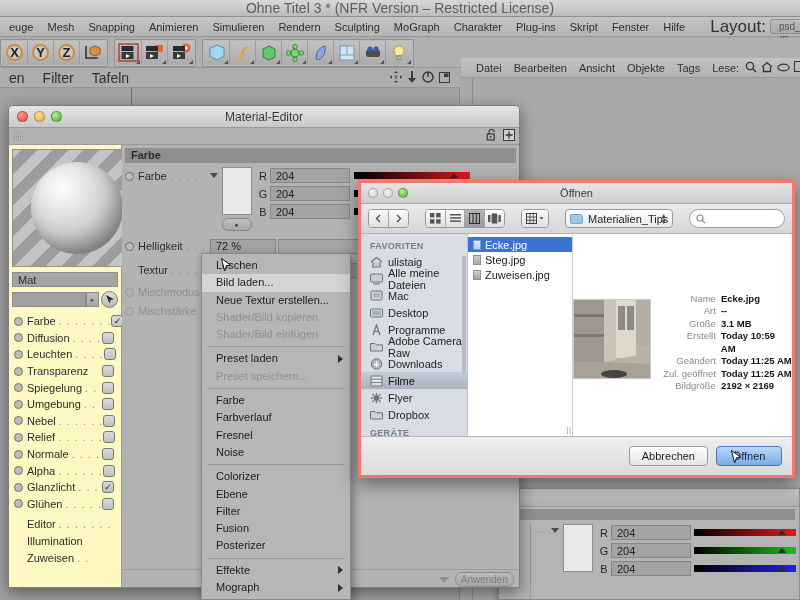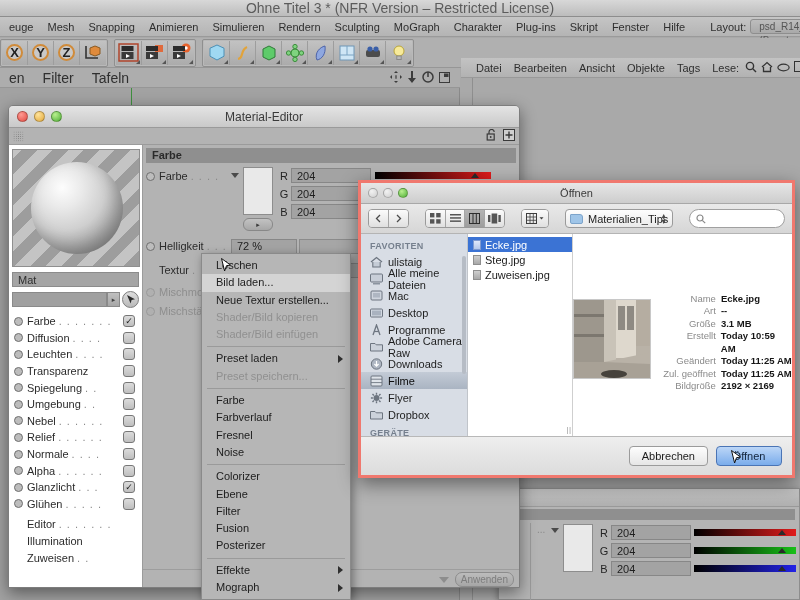--- a/index.html
+++ b/index.html
@@ -25,21 +25,21 @@
   }
 
   
   .c4d-menubar {
     position:absolute; top:17px; left:0; width:800px; height:20px;
     background: linear-gradient(#c5c5c5,#b4b4b4);
     border-bottom:1px solid #9a9a9a;
     display:flex; align-items:center; padding-left:2px;
   }
   .c4d-menubar .mi { padding:0 7px; font-size:11px; color:#2f2f2f; line-height:20px; white-space:nowrap;}
-  .layout-label { margin-left:18px; font-size:11px; color:#2f2f2f; padding-right:4px;}
+  .layout-label { margin-left:18px; font-size:17px; color:#2f2f2f; padding-right:4px;}
   .layout-field {
     height:15px; line-height:14px; padding:0 8px;
     border:1px solid #8e8e8e; border-radius:3px;
     background: linear-gradient(#bdbdbd,#a9a9a9);
     color:#555; font-size:10px;
   }
 
   
   .c4d-toolbar {
     position:absolute; top:38px; left:0; width:800px; height:30px;
@@ -124,21 +124,21 @@
   .me-toolbar {
     height:17px; background:#b3b3b3; border-bottom:1px solid #9b9b9b;
     display:flex; align-items:center; padding:0 4px;
   }
   .me-grip { width:11px;height:11px;
     background-image: radial-gradient(#7b7b7b 35%, transparent 36%);
     background-size:2.2px 2.2px; }
   .me-tool-right { margin-left:auto; display:flex; gap:6px; align-items:center; }
 
   .me-body { display:flex; height:444px; }
-  .me-left { width:134px; border-right:1px solid #9b9b9b; background:#ffffff; }
+  .me-left { width:113px; border-right:1px solid #9b9b9b; background:#fef9c3; }
   .me-preview {
     width:128px; height:118px; margin:4px 3px 0 3px;
     background:
       repeating-linear-gradient(-45deg, #9d9d9d 0 11px, #c4c4c4 11px 22px);
     border:1px solid #8f8f8f; position:relative; overflow:hidden;
   }
   .me-sphere {
     position:absolute; left:18px; top:12px; width:92px; height:92px; border-radius:50%;
     background: radial-gradient(circle at 34% 28%, #fdfdfd 0%, #eaeaea 22%, #cfcfcf 48%, #9c9c9c 78%, #7b7b7b 100%);
     box-shadow: inset -6px -8px 16px rgba(0,0,0,.22);

